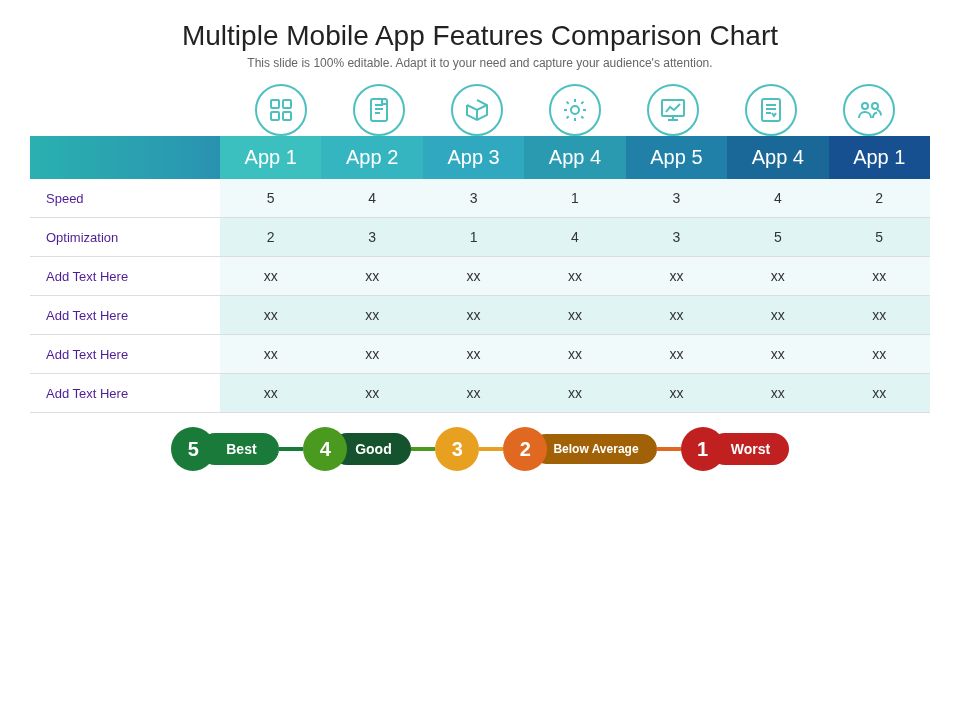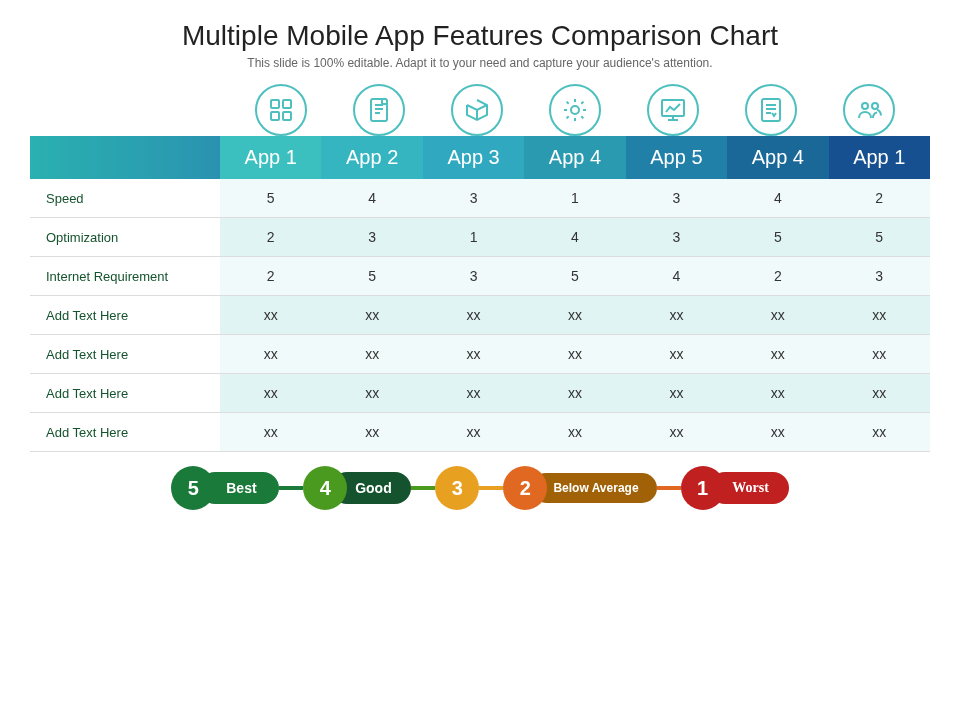--- a/index.html
+++ b/index.html
@@ -116,21 +116,21 @@
       text-align: center;
       padding: 11px 4px;
       font-size: 14px;
       color: #333;
     }
 
     tbody td:first-child {
       text-align: left;
       padding-left: 16px;
       font-size: 13px;
-      color: #14532d;
+      color: #4c1d95;
       background: #fff;
       width: 190px;
     }
 
     .legend-row {
       display: flex;
       align-items: center;
       justify-content: center;
       gap: 0;
       margin-top: 14px;
@@ -188,21 +188,21 @@
 
     .badge-avg { background: #e8a020; }
     .label-avg { background: #e8a020; }
     .connector-avg { background: #e8a020; }
 
     .badge-below { background: #e06820; }
     .label-below { background: #a16207; }
     .connector-below { background: #e06820; }
 
     .badge-worst { background: #c02020; }
-    .label-worst { background: #c02020; font-family: Liberation Serif, serif; }
+    .label-worst { background: #c02020; }
   </style>
 </head>
 <body>
 
 <div class="page">
   <h1 class="title">Multiple Mobile App Features Comparison Chart</h1>
   <p class="subtitle">This slide is 100% editable. Adapt it to your need and capture your audience's attention.</p>
 
   <div class="icon-row">
 
@@ -313,30 +313,20 @@
             <td>Optimization</td>
             <td>2</td>
             <td>3</td>
             <td>1</td>
             <td>4</td>
             <td>3</td>
             <td>5</td>
             <td>5</td>
           </tr>
           <tr>
-            <td>Internet Requirement</td>
-            <td>2</td>
-            <td>5</td>
-            <td>3</td>
-            <td>5</td>
-            <td>4</td>
-            <td>2</td>
-            <td>3</td>
-          </tr>
-          <tr>
             <td>Add Text Here</td>
             <td>xx</td>
             <td>xx</td>
             <td>xx</td>
             <td>xx</td>
             <td>xx</td>
             <td>xx</td>
             <td>xx</td>
           </tr>
           <tr>

